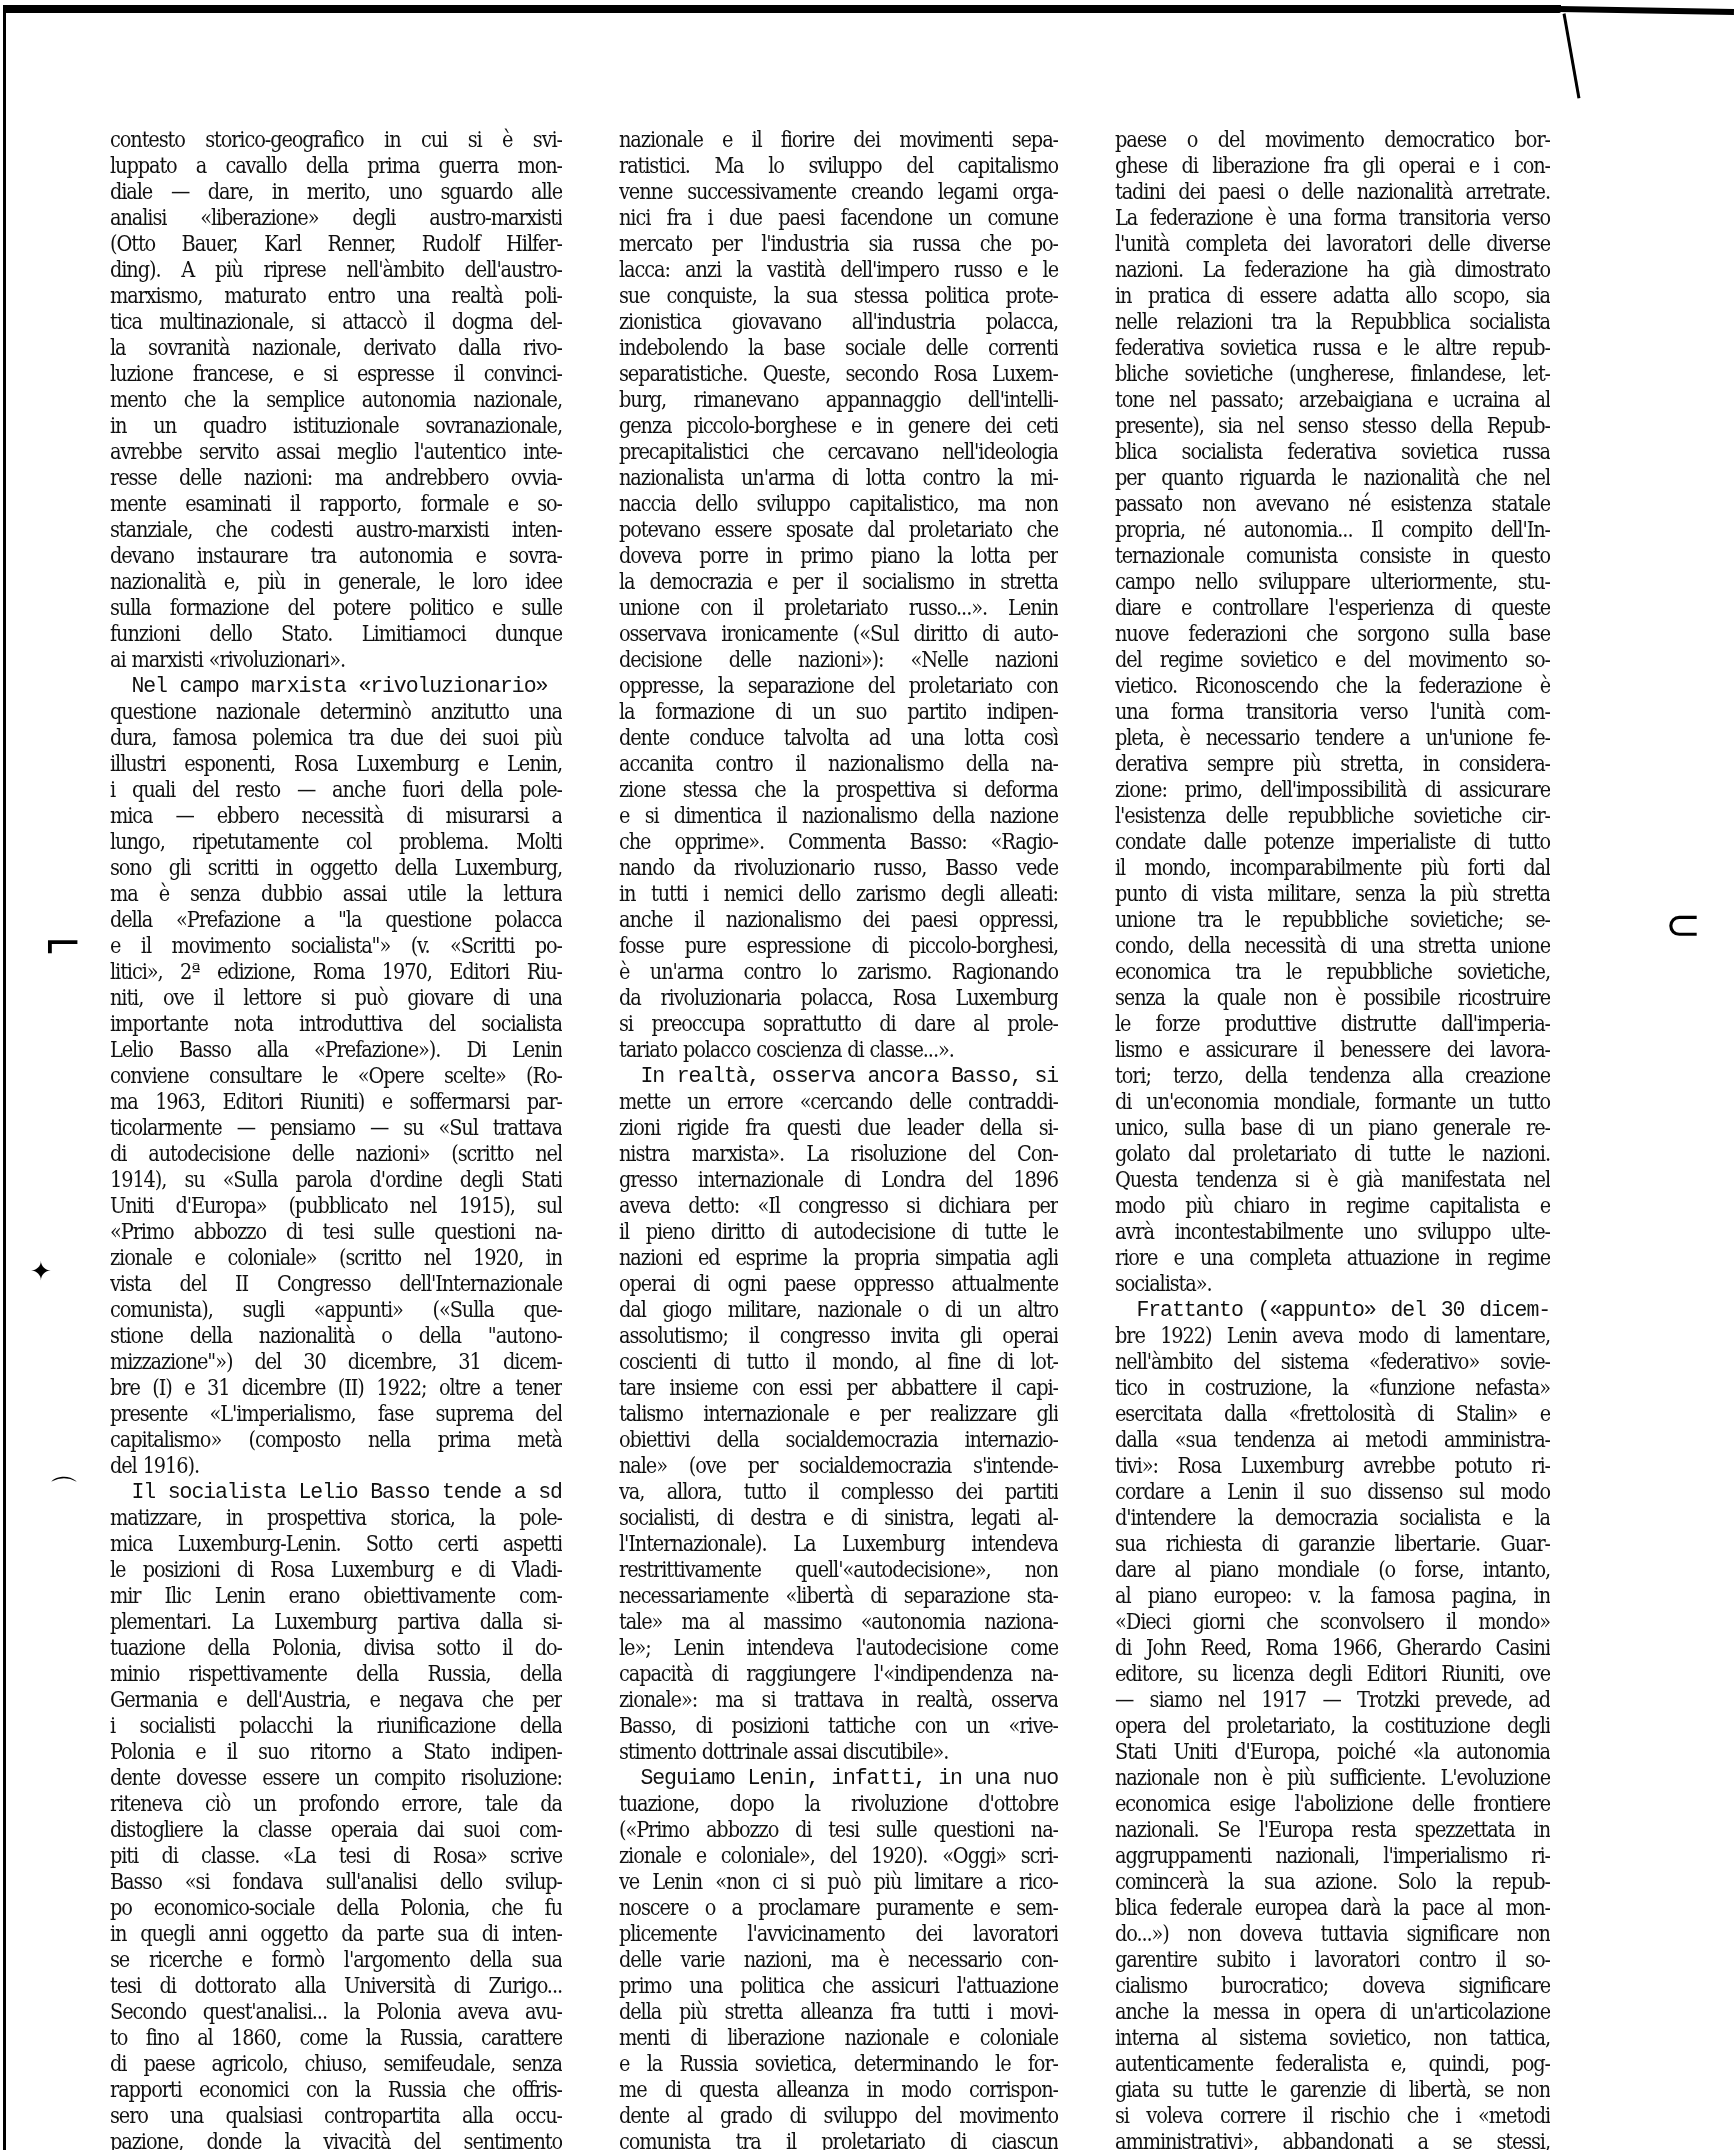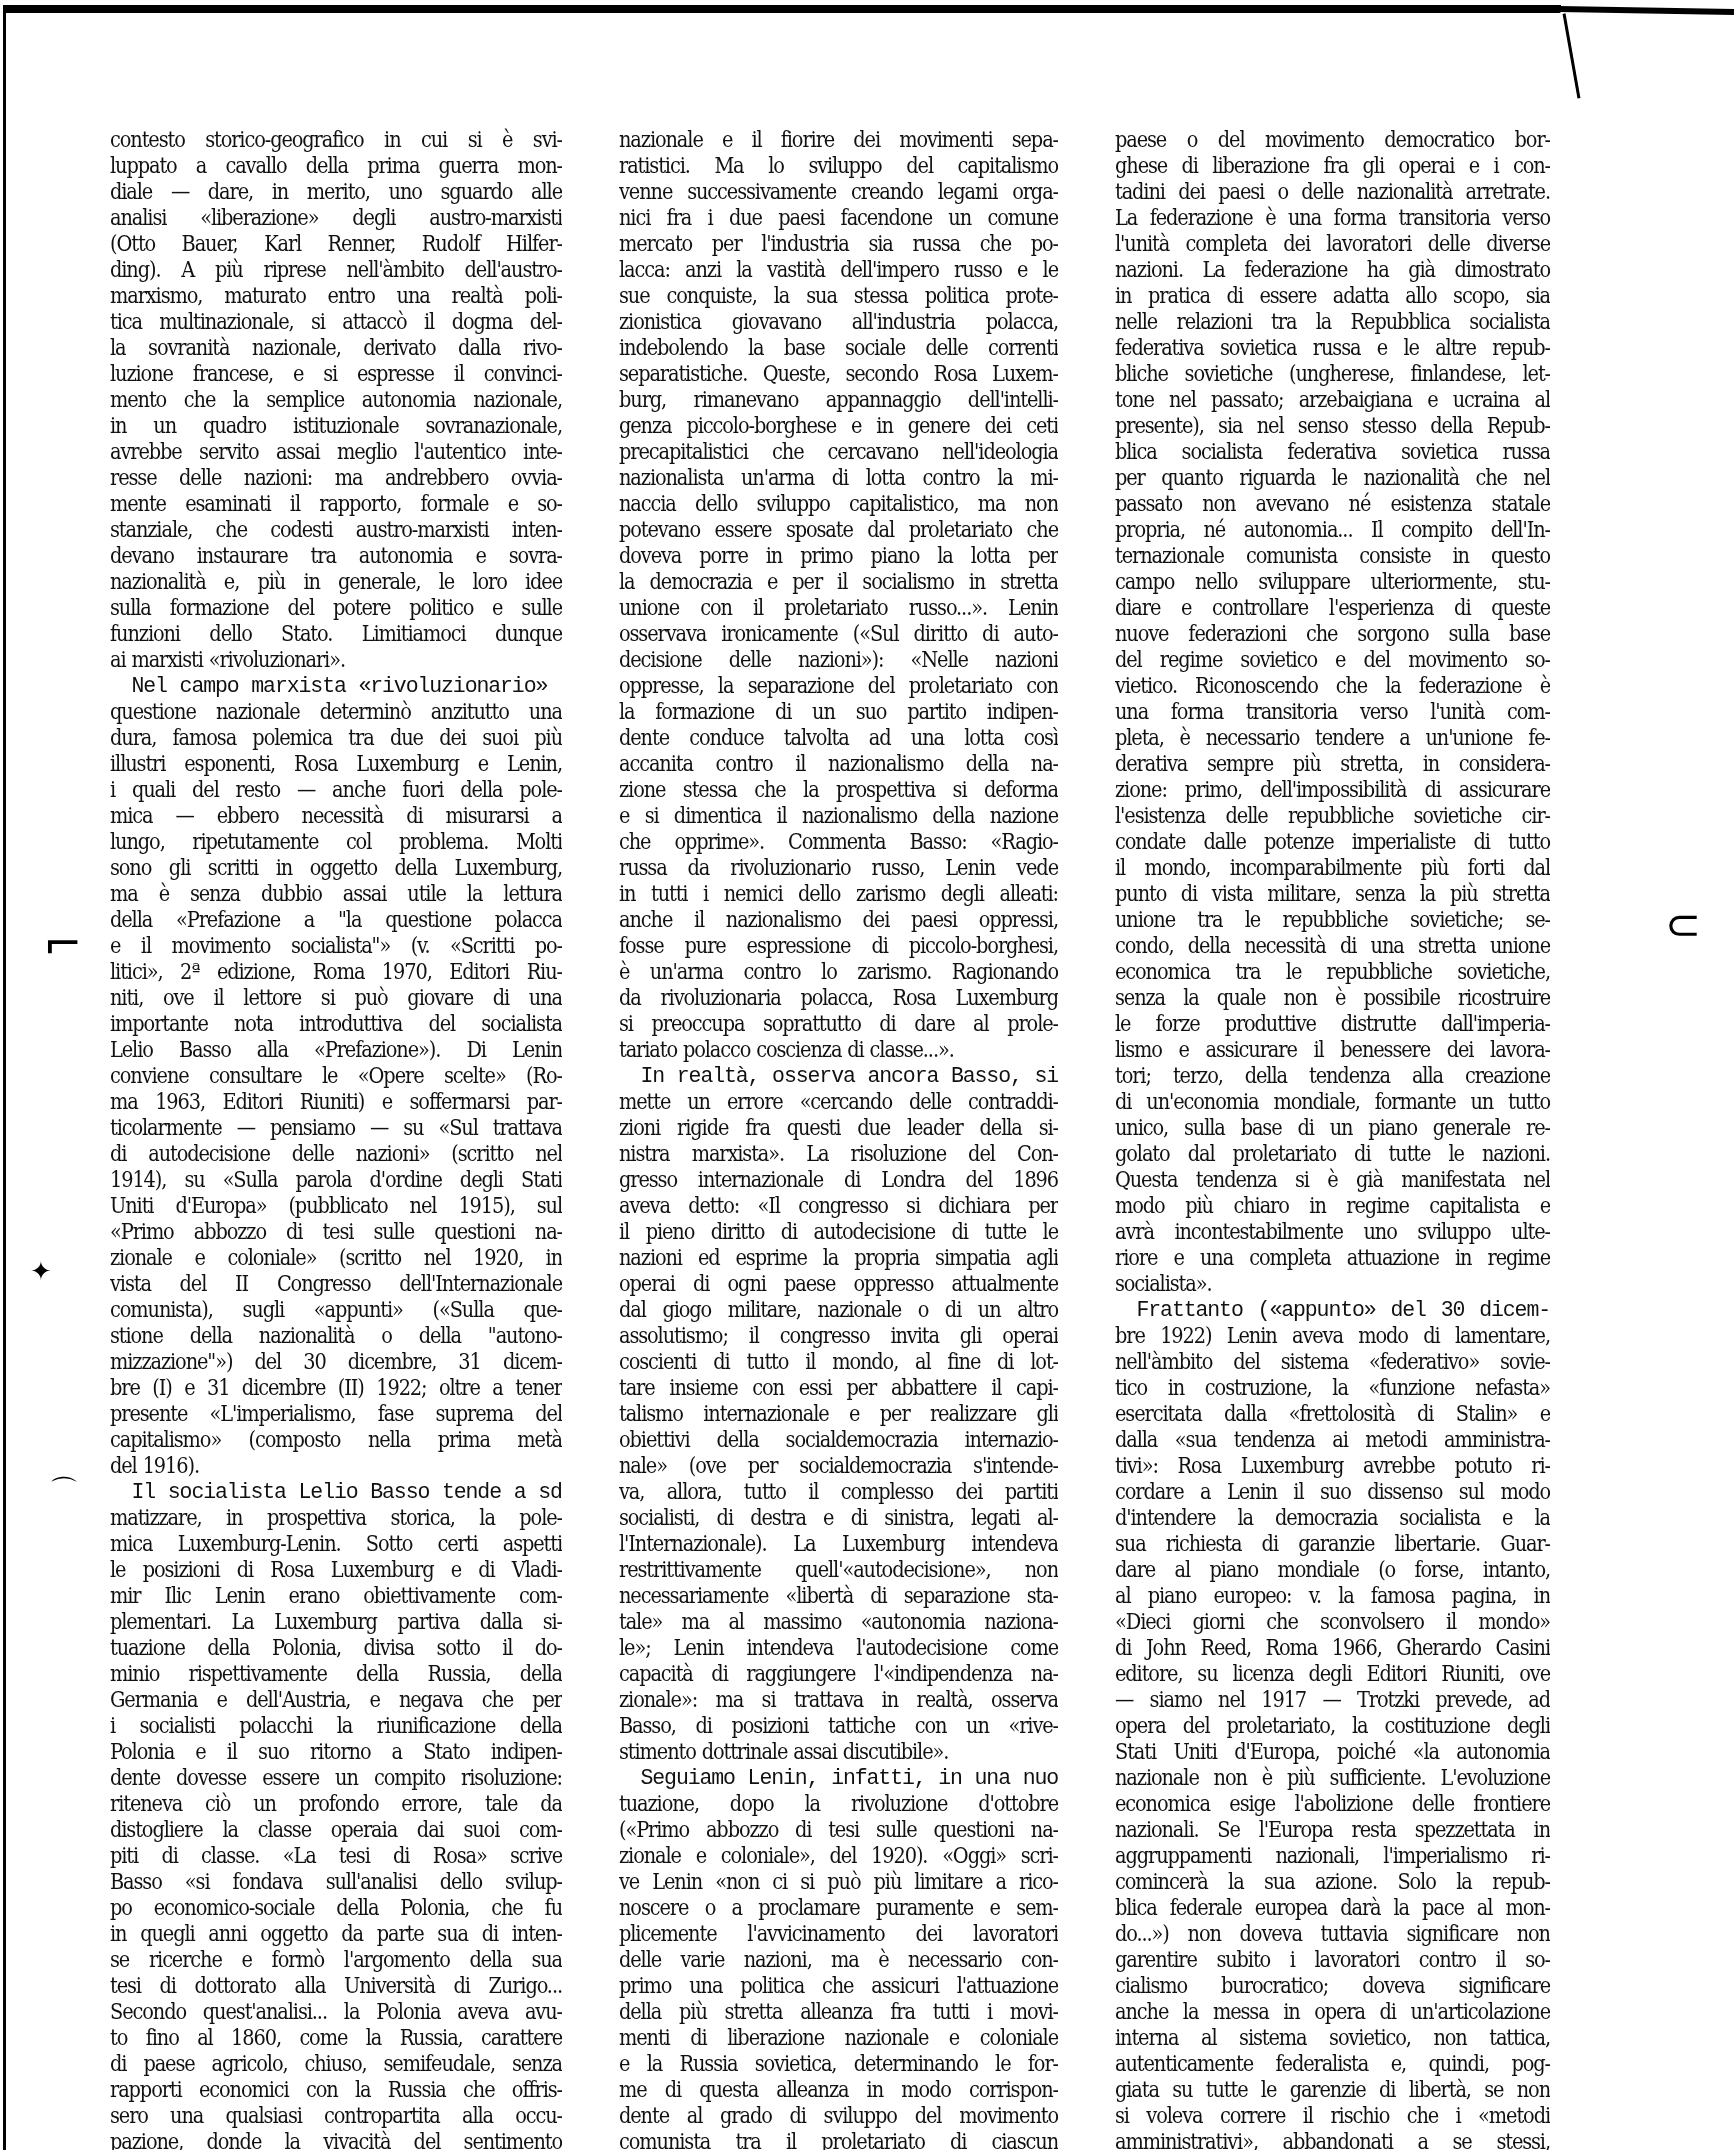--- a/index.html
+++ b/index.html
@@ -164,21 +164,21 @@
       <span class="line">unione con il proletariato russo...». Lenin</span>
       <span class="line">osservava ironicamente («Sul diritto di auto-</span>
       <span class="line">decisione delle nazioni»): «Nelle nazioni</span>
       <span class="line">oppresse, la separazione del proletariato con</span>
       <span class="line">la formazione di un suo partito indipen-</span>
       <span class="line">dente conduce talvolta ad una lotta così</span>
       <span class="line">accanita contro il nazionalismo della na-</span>
       <span class="line">zione stessa che la prospettiva si deforma</span>
       <span class="line">e si dimentica il nazionalismo della nazione</span>
       <span class="line">che opprime». Commenta Basso: «Ragio-</span>
-      <span class="line">russa da rivoluzionario russo, Lenin vede</span>
+      <span class="line">nando da rivoluzionario russo, Basso vede</span>
       <span class="line">in tutti i nemici dello zarismo degli alleati:</span>
       <span class="line">anche il nazionalismo dei paesi oppressi,</span>
       <span class="line">fosse pure espressione di piccolo-borghesi,</span>
       <span class="line">è un'arma contro lo zarismo. Ragionando</span>
       <span class="line">da rivoluzionaria polacca, Rosa Luxemburg</span>
       <span class="line">si preoccupa soprattutto di dare al prole-</span>
       <span class="line last">tariato polacco coscienza di classe...».</span>
       <span class="line indent">In realtà, osserva ancora Basso, si com-</span>
       <span class="line">mette un errore «cercando delle contraddi-</span>
       <span class="line">zioni rigide fra questi due leader della si-</span>

